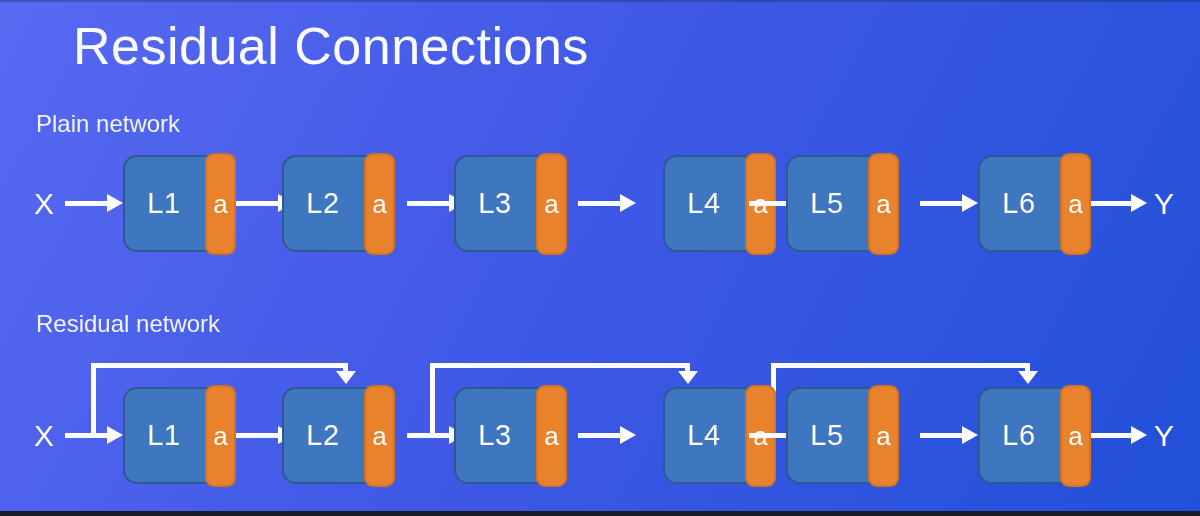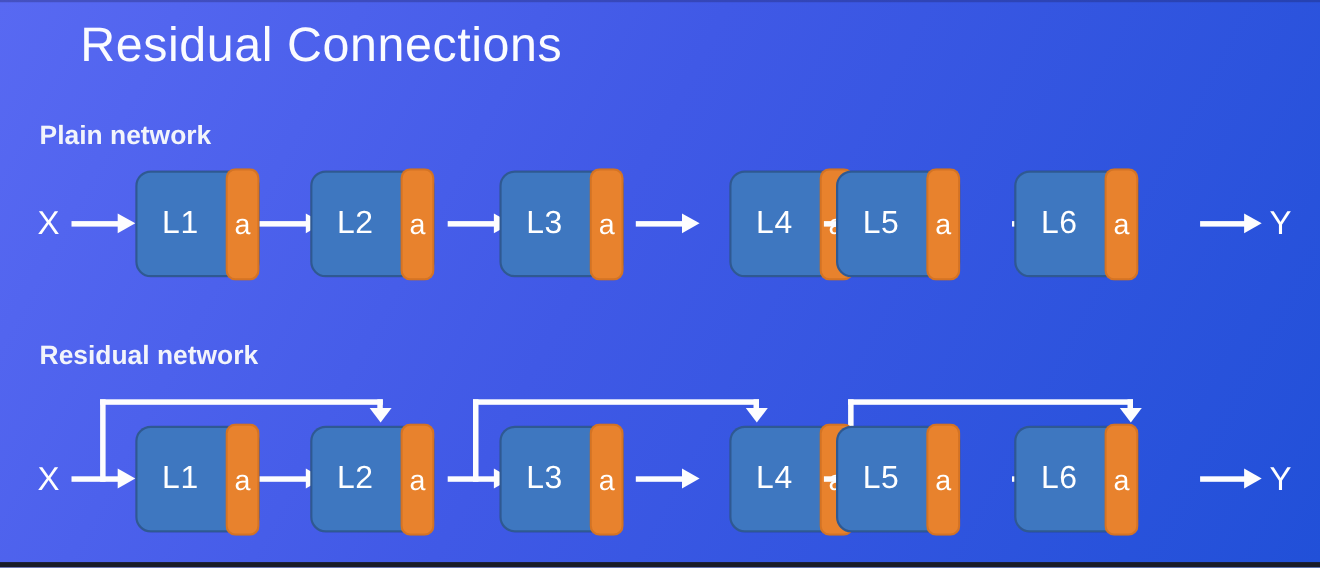--- a/index.html
+++ b/index.html
@@ -9,36 +9,36 @@
     overflow:hidden;
     background:linear-gradient(118deg,#5869f2 0%,#4059e6 45%,#2150d8 100%);
     font-family:"Liberation Sans",sans-serif;
     color:#ffffff;
   }
   .top-edge{position:absolute;left:0;top:0;width:100%;height:2px;background:rgba(25,28,80,.30);}
   .bottom-bar{position:absolute;left:0;bottom:0;width:100%;height:5px;background:#191b27;}
 
   .title{
     position:absolute;left:73px;top:16px;
-    font-size:44px;font-weight:400;letter-spacing:.5px;
+    font-size:52px;font-weight:400;letter-spacing:.5px;
     color:#fafbff;white-space:nowrap;
   }
   .section-label{
     position:absolute;left:36px;
-    font-size:24px;font-weight:700;color:#f2f4fb;white-space:nowrap;
+    font-size:24px;font-weight:400;color:#f2f4fb;white-space:nowrap;
   }
   .label-plain{top:110px;}
   .label-residual{top:310px;}
 
   .row{position:absolute;left:0;width:1200px;height:97px;}
   .row-plain{top:155px;}
   .row-residual{top:387px;}
 
   
-  .c1{left:123px}.c2{left:282px}.c3{left:454px}.c4{left:663px}.c5{left:760px}.c6{left:922px}
+  .c1{left:123px}.c2{left:282px}.c3{left:454px}.c4{left:663px}.c5{left:786px}.c6{left:978px}
 
   .block{
     position:absolute;top:0;width:113px;height:97px;box-sizing:border-box;
     background:#3e77c0;
     border:2px solid rgba(28,54,90,.45);
     border-radius:14px;
   }
   .layer-label{
     position:absolute;left:0;right:31px;top:0;bottom:0;
     display:flex;align-items:center;justify-content:center;

